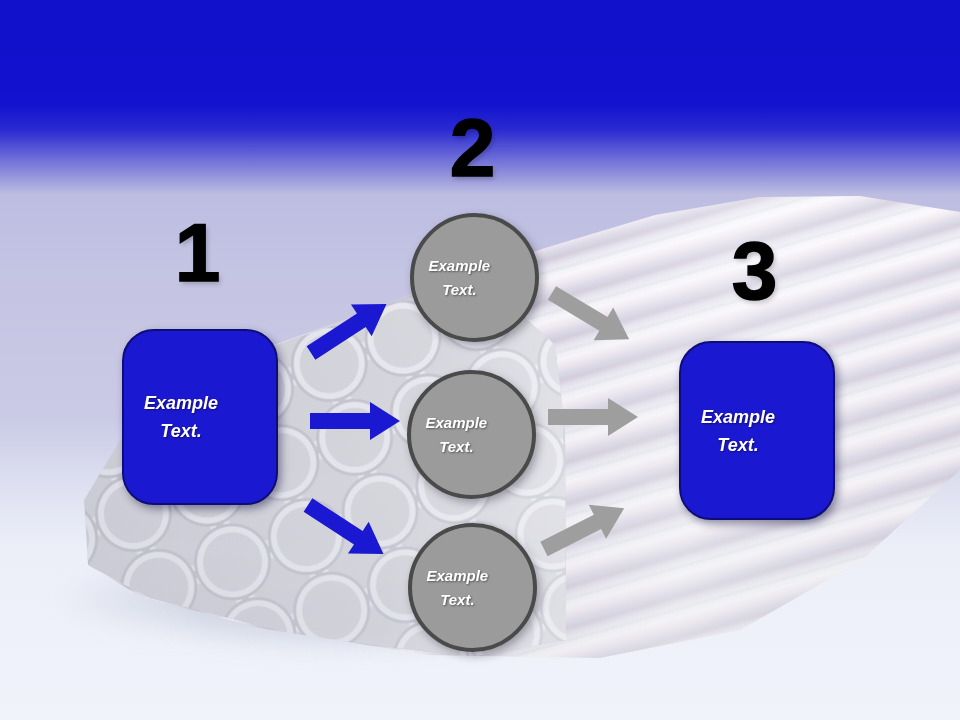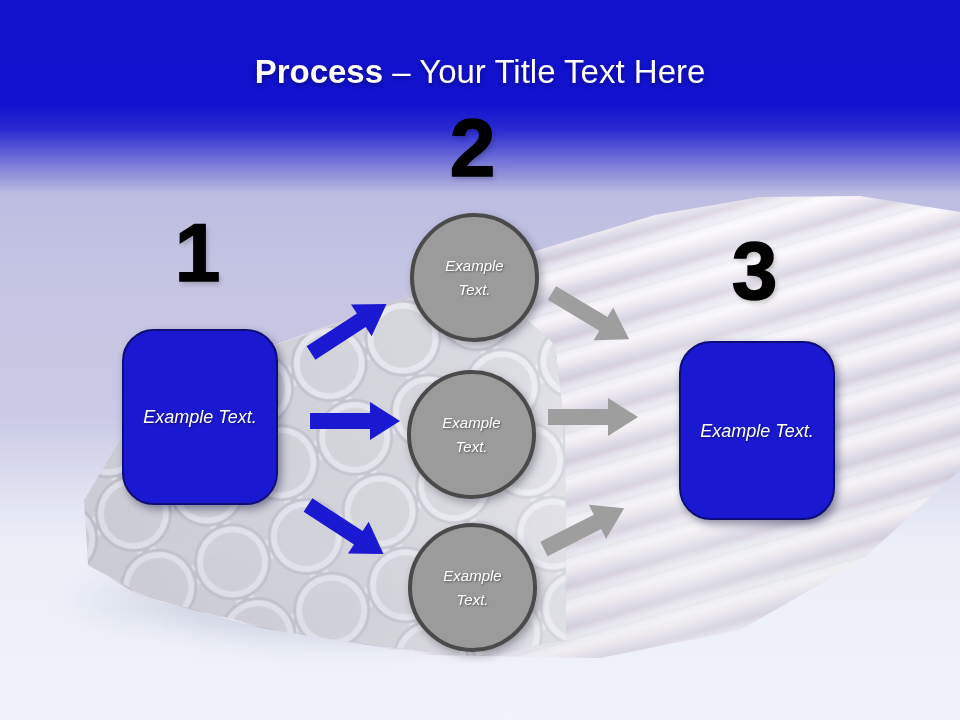--- a/index.html
+++ b/index.html
@@ -81,22 +81,22 @@
   .num1 { left:150px; top:212px; width:95px; }
   .num2 { left:425px; top:107px; width:95px; }
   .num3 { left:707px; top:230px; width:95px; }
 
   
   .arrows { position:absolute; left:0; top:0; pointer-events:none; }
   .a-blue { fill:var(--arrow-blue); }
   .a-gray { fill:var(--arrow-gray); }
 
   
-  .shape { position:absolute; display:flex; align-items:center; justify-content:center;
-    box-sizing:border-box; text-align:center; color:#fff; font-weight:normal; font-style:italic;
+  .shape { position:absolute; display:flex; align-items:center; 
+    box-sizing:border-box; text-align:center; color:#fff; font-weight:bold; font-style:italic;
     text-shadow:1px 1px 2px rgba(0,0,0,.45); }
   .bluebox { background:var(--shape-blue); border:2.5px solid var(--shape-blue-border);
     border-radius:32px; font-size:18px; line-height:28px;
     box-shadow:3px 4px 9px rgba(15,15,60,.45); }
   .start-box { left:122px; top:329px; width:156px; height:176px; }
   .end-box  { left:679px; top:341px; width:156px; height:179px; }
   .circle { background:var(--circle-gray); border:4px solid var(--circle-border);
     border-radius:50%; width:129px; height:129px; font-size:15px; line-height:24px;
     box-shadow:3px 4px 9px rgba(30,30,45,.35); }
   .c1 { left:410px; top:213px; }
@@ -114,24 +114,20 @@
   <div class="bundle-shadow"></div>
 
   <div class="pipes">
     <div class="stripes"></div>
     <div class="ends">
       <div class="ends-grid"></div>
     </div>
     <div class="sheen"></div>
   </div>
 
-  <div class="title">
-    <span class="t-bold">Process</span>
-    <span class="t-rest">– Your Title Text Here</span>
-  </div>
 
   <div class="num num1">1</div>
   <div class="num num2">2</div>
   <div class="num num3">3</div>
 
   <svg class="arrows" width="960" height="720" viewBox="0 0 960 720">
     <g transform="translate(311,353) rotate(-33)">
       <polygon class="a-blue" points="0,-8 60,-8 60,-19 90,0 60,19 60,8 0,8"></polygon>
     </g>
     <g transform="translate(310,421)">

